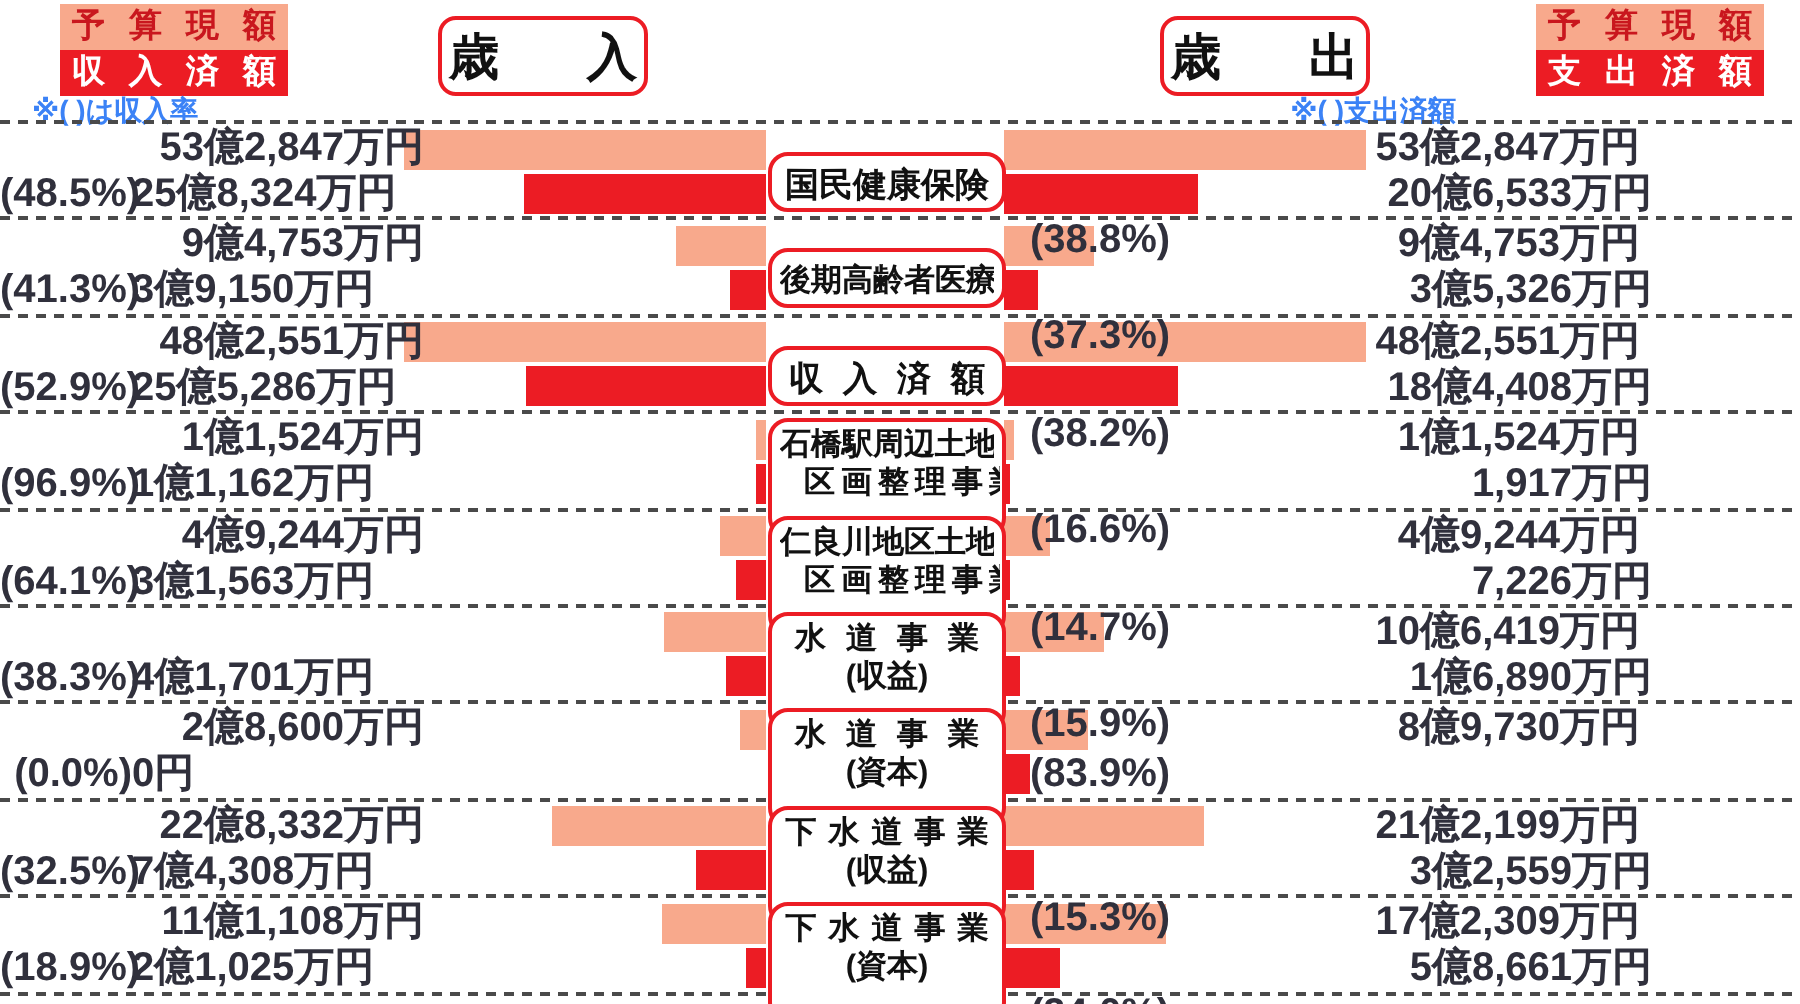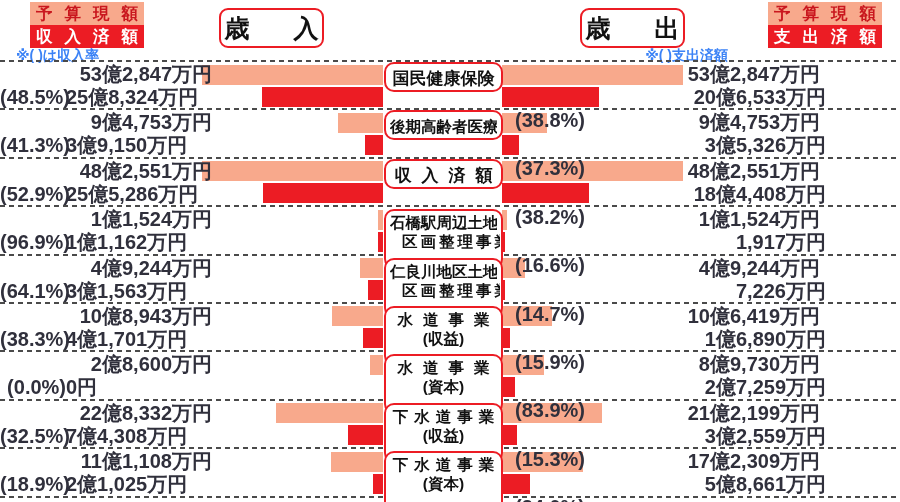--- a/index.html
+++ b/index.html
@@ -34,21 +34,21 @@
   .r1{left:502px;top:1px;width:318px;text-align:right;}
   .r2{left:508px;top:24px;width:396px;display:flex;flex-direction:column;}
   .r2 .amtv{width:318px;text-align:right;}
   .r2 .pct{padding-left:7px;text-align:left;}
   .bar{position:absolute;height:20px;z-index:1;}
   .pinkbar{background:var(--pink);} .redbar{background:var(--red);}
   .bl{right:517px;top:2.5px;} .bl2{right:517px;top:24.5px;}
   .br{left:502px;top:2.5px;} .br2{left:502px;top:24.5px;}
   .labelbox{position:absolute;left:384px;width:119px;background:#fff;border:2.5px solid var(--red);
     border-radius:10px;box-sizing:border-box;z-index:3;color:#111;padding:0 4px;}
-  .labelbox.one{top:0;height:30px;font-family:Liberation Serif, serif;} .labelbox.two{top:2px;height:60px;padding-top:2px;}
+  .labelbox.one{top:14px;height:30px;font-family:Liberation Serif, serif;} .labelbox.two{top:2px;height:60px;padding-top:2px;}
   .lline{text-align:center;white-space:nowrap;overflow:hidden;}
   .one .lline{font-size:17px;line-height:29px;}
   .one .lline.len7{font-size:15.5px;}
   .two .lline{font-size:15.5px;line-height:19px;}
   .ls10{letter-spacing:10px;margin-right:-10px;}
   .ls6{letter-spacing:6px;margin-right:-6px;}
   .ls3{letter-spacing:3px;margin-right:-3px;padding-left:12px;}
 </style>
 </head>
 <body>
@@ -164,21 +164,20 @@
         </div>
         <div class="bar pinkbar br" style="width: 23px;"></div>
         <div class="bar redbar br2" style="width: 3px;"></div>
         <div class="amt r1">4億9,244万円</div>
         <div class="amt r2">
           <span class="amtv">7,226万円</span>
           <span class="pct">(14.7%)</span>
         </div>
       </div>
       <div class="row">
-        <div class="amt l1">10億8,943万円</div>
         <div class="amt l2">
           <span class="pct">(38.3%)</span>
           <span class="amtv">4億1,701万円</span>
         </div>
         <div class="bar pinkbar bl" style="width: 51px;"></div>
         <div class="bar redbar bl2" style="width: 20px;"></div>
         <div class="labelbox two">
           <div class="lline ls10">水道事業</div>
           <div class="lline">(収益)</div>
         </div>
@@ -198,21 +197,20 @@
         </div>
         <div class="bar pinkbar bl" style="width: 13px;"></div>
         <div class="labelbox two">
           <div class="lline ls10">水道事業</div>
           <div class="lline">(資本)</div>
         </div>
         <div class="bar pinkbar br" style="width: 42px;"></div>
         <div class="bar redbar br2" style="width: 13px;"></div>
         <div class="amt r1">8億9,730万円</div>
         <div class="amt r2">
-          <span class="amtv">2億7,259万円</span>
           <span class="pct">(83.9%)</span>
         </div>
       </div>
       <div class="row">
         <div class="amt l1">22億8,332万円</div>
         <div class="amt l2">
           <span class="pct">(32.5%)</span>
           <span class="amtv">7億4,308万円</span>
         </div>
         <div class="bar pinkbar bl" style="width: 107px;"></div>

